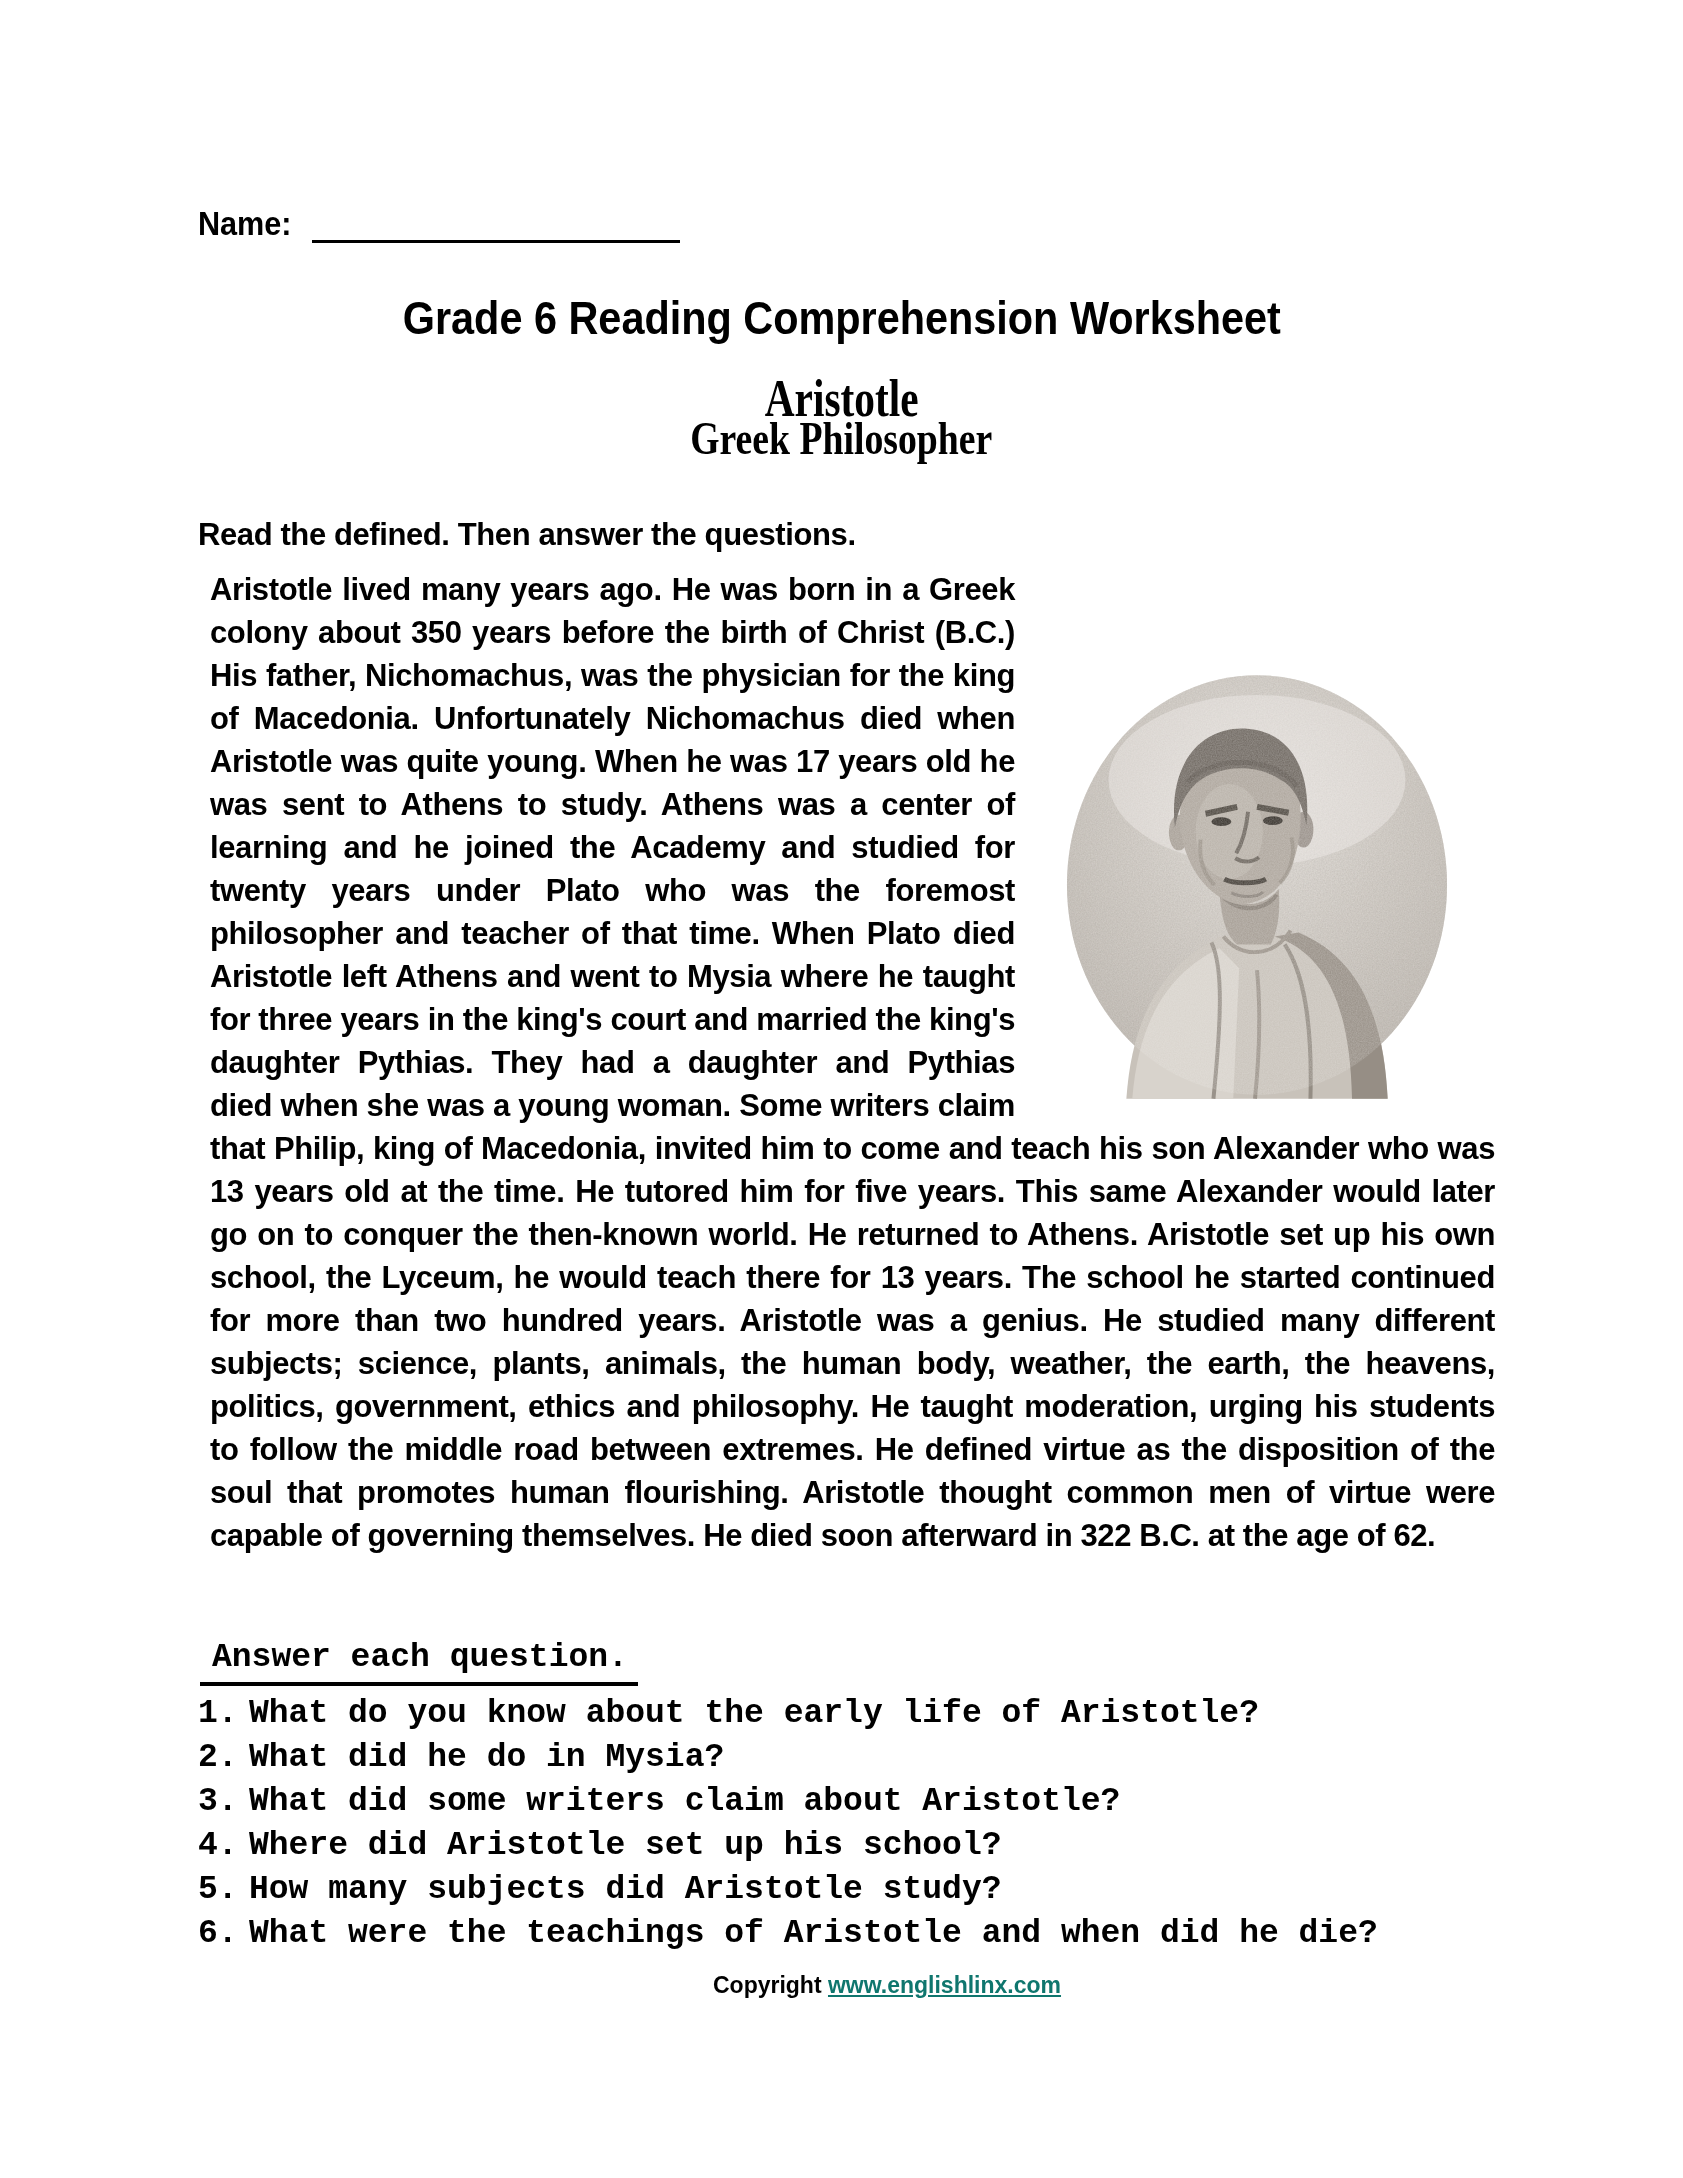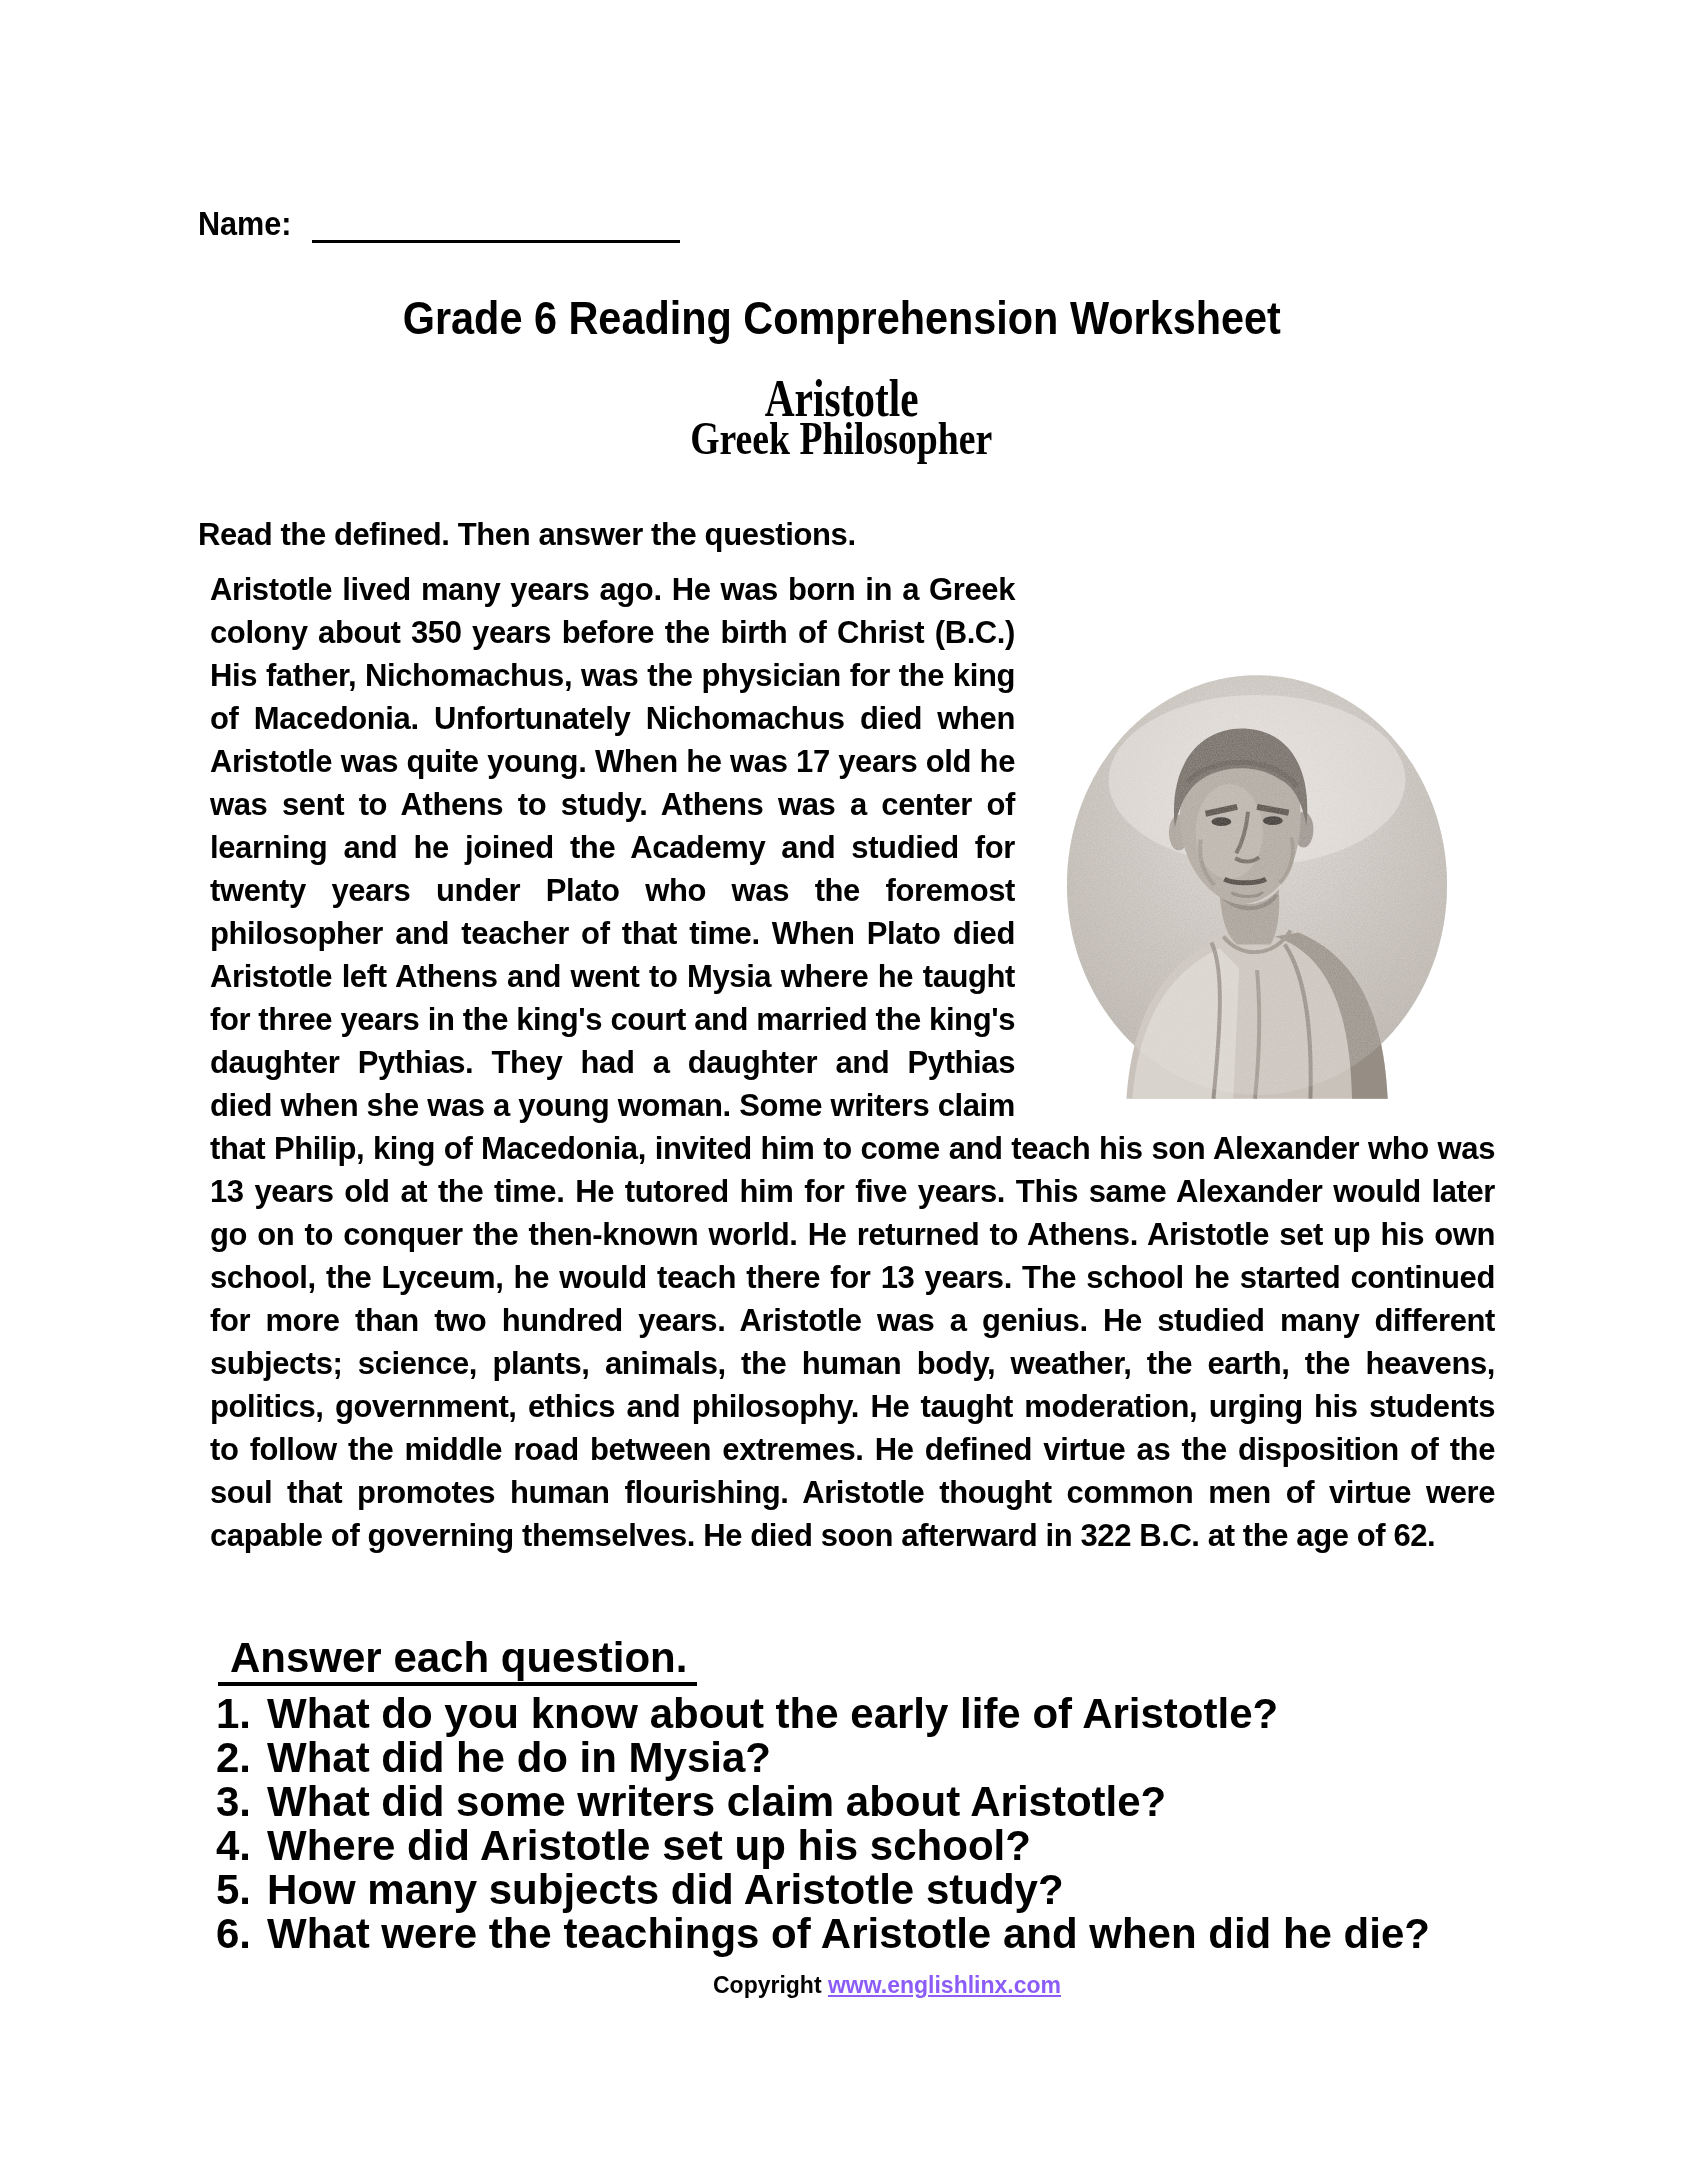--- a/index.html
+++ b/index.html
@@ -37,21 +37,21 @@
     font-size:31px;line-height:43px;letter-spacing:-0.4px;
   }
   .instruction{margin:0;}
   .passage{margin:12px;text-align:justify;}
   .portrait{
     float:right;width:388px;height:428px;
     margin:103px 44px 6px 48px;padding:0;
   }
   .portrait svg{display:block;width:388px;height:428px;}
   
-  .answers{position:absolute;top:1636px;left:216px;width:1309px;font-size:42px;line-height:44px;}
+  .answers{position:absolute;top:1636px;left:198px;width:1309px;font-size:33px;line-height:44px;font-family:Liberation Mono, monospace;}
   .answers-heading{
     display:inline-block;border-bottom:4px solid #000;
     padding:0 10px 2px 12px;margin:0 0 6px 2px;
   }
   .q-list{margin:0;padding:0;list-style:none;}
   .q-item{display:flex;margin:0;}
   .q-num{flex:none;width:51px;}
   .q-text{flex:1;}
   
   .footer{
@@ -166,17 +166,17 @@
         </li>
       <li class="q-item">
           <span class="q-num">6.</span>
           <span class="q-text">What were the teachings of Aristotle and when did he die?</span>
         </li>
     </ol>
   </div>
 
   <div class="footer">
     <span>Copyright</span>
-    <a href="#" id="copyright-link" style="color: #8b5cf6;">www.englishlinx.com</a>
+    <a href="#" id="copyright-link" style="color: #0f766e;">www.englishlinx.com</a>
   </div>
 
 </div>
 
 
 </body></html>

